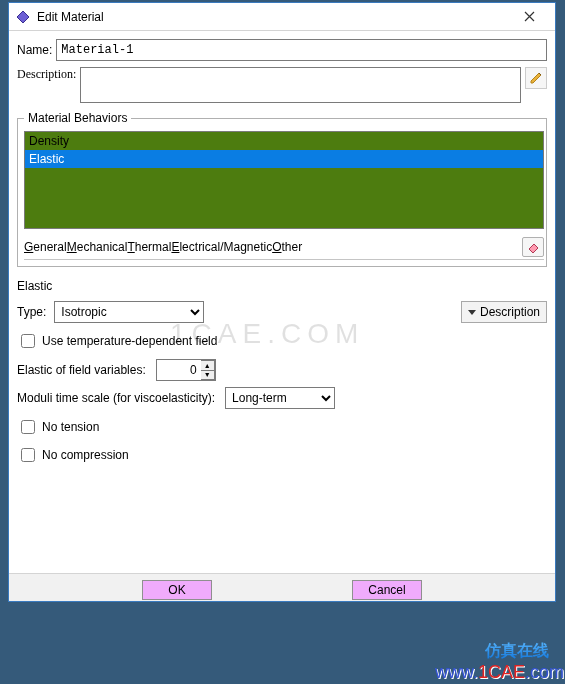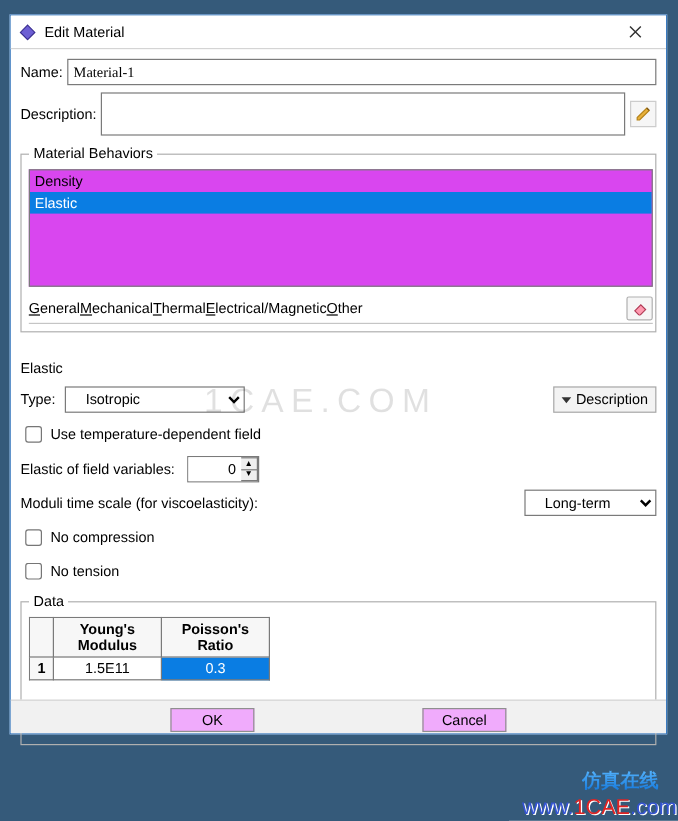--- a/index.html
+++ b/index.html
@@ -8,21 +8,21 @@
     font-family: "Segoe UI", Tahoma, sans-serif;
     font-size: 12px;
     background: #355a7a;
     width: 565px;
     height: 684px;
     overflow: hidden;
     position: relative;
   }
   .dialog {
     position: absolute;
-    left: 8px; top: 12px;
+    left: 8px; top: 2px;
     width: 548px;
     height: 600px;
     background: #fff;
     border: 1px solid #3a7abf;
   }
   .titlebar {
     height: 28px;
     display: flex;
     align-items: center;
     padding: 0 6px 0 6px;
@@ -38,21 +38,21 @@
   }
 
   .body { padding: 8px 8px 0 8px; }
   .row { display:flex; align-items:center; margin-bottom:6px; }
   .row label { margin-right:4px; }
   .input-text {
     flex:1;
     border:1px solid #7a7a7a;
     height:22px;
     padding:2px 4px;
-    font-family: Liberation Serif, serif;
+    font-family: Liberation Mono, monospace;
     font-size:12px;
   }
   .textarea {
     flex:1;
     border:1px solid #7a7a7a;
     height:36px;
     resize:none;
     font-family: inherit;
     font-size:12px;
     margin-right:4px;
@@ -60,29 +60,29 @@
   .pencil-btn {
     width:22px; height:22px;
     border:1px solid #ccc;
     background:#f6f6f6;
     display:flex; align-items:center; justify-content:center;
     cursor:pointer;
   }
 
   fieldset.group {
     border:1px solid #b0b0b0;
-    margin:8px 0 23px 0;
+    margin:8px 0 12px 0;
     padding:6px 2px 6px 6px;
   }
   fieldset.group > legend { padding:0 4px; }
 
   .behaviors-list {
     border:1px solid #7a7a7a;
     height:98px;
-    background:#d946ef;
+    background:#4d7c0f;
     margin-bottom:8px;
   }
   .behaviors-list .item {
     padding:2px 4px;
     border-bottom:0;
     cursor:default;
   }
   .behaviors-list .item.selected {
     background:#0a7de3;
     color:#fff;
@@ -107,21 +107,21 @@
   }
 
   .section-title { margin:12px 0 8px 0; }
 
   .select {
     border:1px solid #7a7a7a;
     height:22px;
     background:#fff;
     font-family:inherit;
     font-size:12px;
-    padding:1px 12px;
+    padding:1px 2px;
     appearance:auto;
   }
 
   .suboptions-btn {
     border:1px solid #a8a8a8;
     background:#f3f3f3;
     height:22px;
     padding:0 6px;
     display:flex; align-items:center; gap:4px;
     cursor:pointer;
@@ -236,21 +236,21 @@
     </div>
   </div>
 
   <div class="body">
 
     <div class="row">
       <label>Name:</label>
       <input class="input-text" value="Material-1" style="">
     </div>
 
-    <div class="row" style="align-items:center;">
+    <div class="row" style="align-items:flex-start;font-family:Liberation Serif, serif;">
       <label>Description:</label>
       <textarea class="textarea" style=""></textarea>
       <div class="pencil-btn">
         <svg width="14" height="14" viewBox="0 0 14 14">
             <path d="M2 12 L4 12 L12 4 L10 2 L2 10 Z" fill="#e8b13a" stroke="#b5831a"></path>
             <path d="M10 2 L12 4" stroke="#7a551a"></path>
           </svg>
       </div>
     </div>
 
@@ -299,60 +299,37 @@
       <label>Elastic of field variables:</label>
       <span class="spinner">
         <input value="0" style="">
         <span class="btns">
           <button>▲</button>
           <button>▼</button>
         </span>
       </span>
     </div>
 
-    <div class="row" style="gap:6px;justify-content:space-between;">
+    <div class="row" style="gap:6px;">
       <label>Moduli time scale (for viscoelasticity):</label>
       <select class="select" style="width:110px;">
         <option>Long-term</option>
       </select>
     </div>
 
     <div class="chk-row">
       <input type="checkbox" style="">
-      <label>No compression</label>
+      <label>No tension</label>
     </div>
 
     <div class="chk-row">
       <input type="checkbox" style="">
-      <label>No tension</label>
-    </div>
-
-    <fieldset class="data-group">
-      <legend>Data</legend>
-      <div class="table-wrap">
-        <table class="data-table">
-          <thead>
-            <tr>
-              <th class="rowhead"></th>
-              <th style="width:90px; white-space:pre-line;">Young's
-Modulus</th>
-              <th style="width:90px; white-space:pre-line;">Poisson's
-Ratio</th>
-            </tr>
-          </thead>
-          <tbody>
-            <tr>
-              <th class="rowhead">1</th>
-              <td>1.5E11</td>
-              <td class="selected">0.3</td>
-            </tr>
-          </tbody>
-        </table>
-      </div>
-    </fieldset>
+      <label>No compression</label>
+    </div>
+
 
   </div>
 
   <div class="buttonbar">
     <button class="btn">OK</button>
     <button class="btn">Cancel</button>
   </div>
 
 </div>
 

